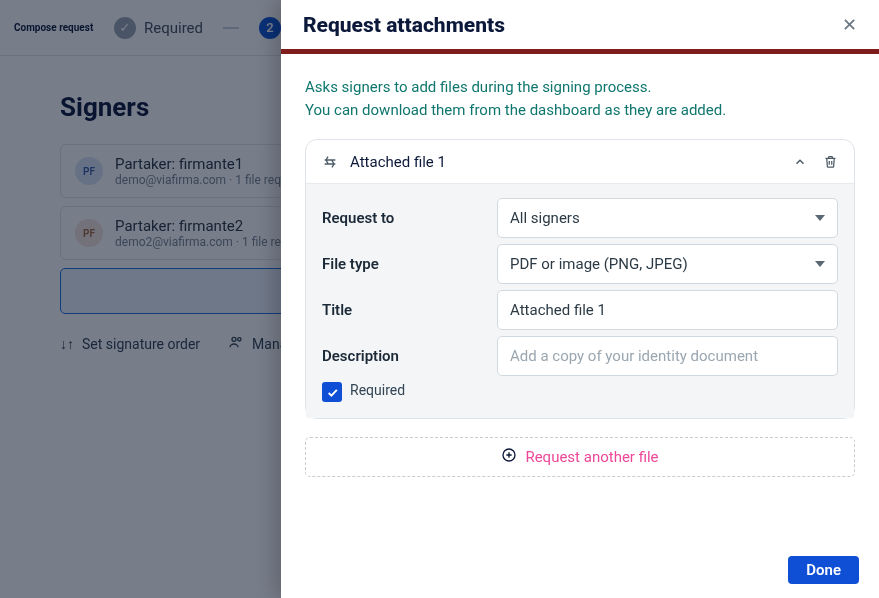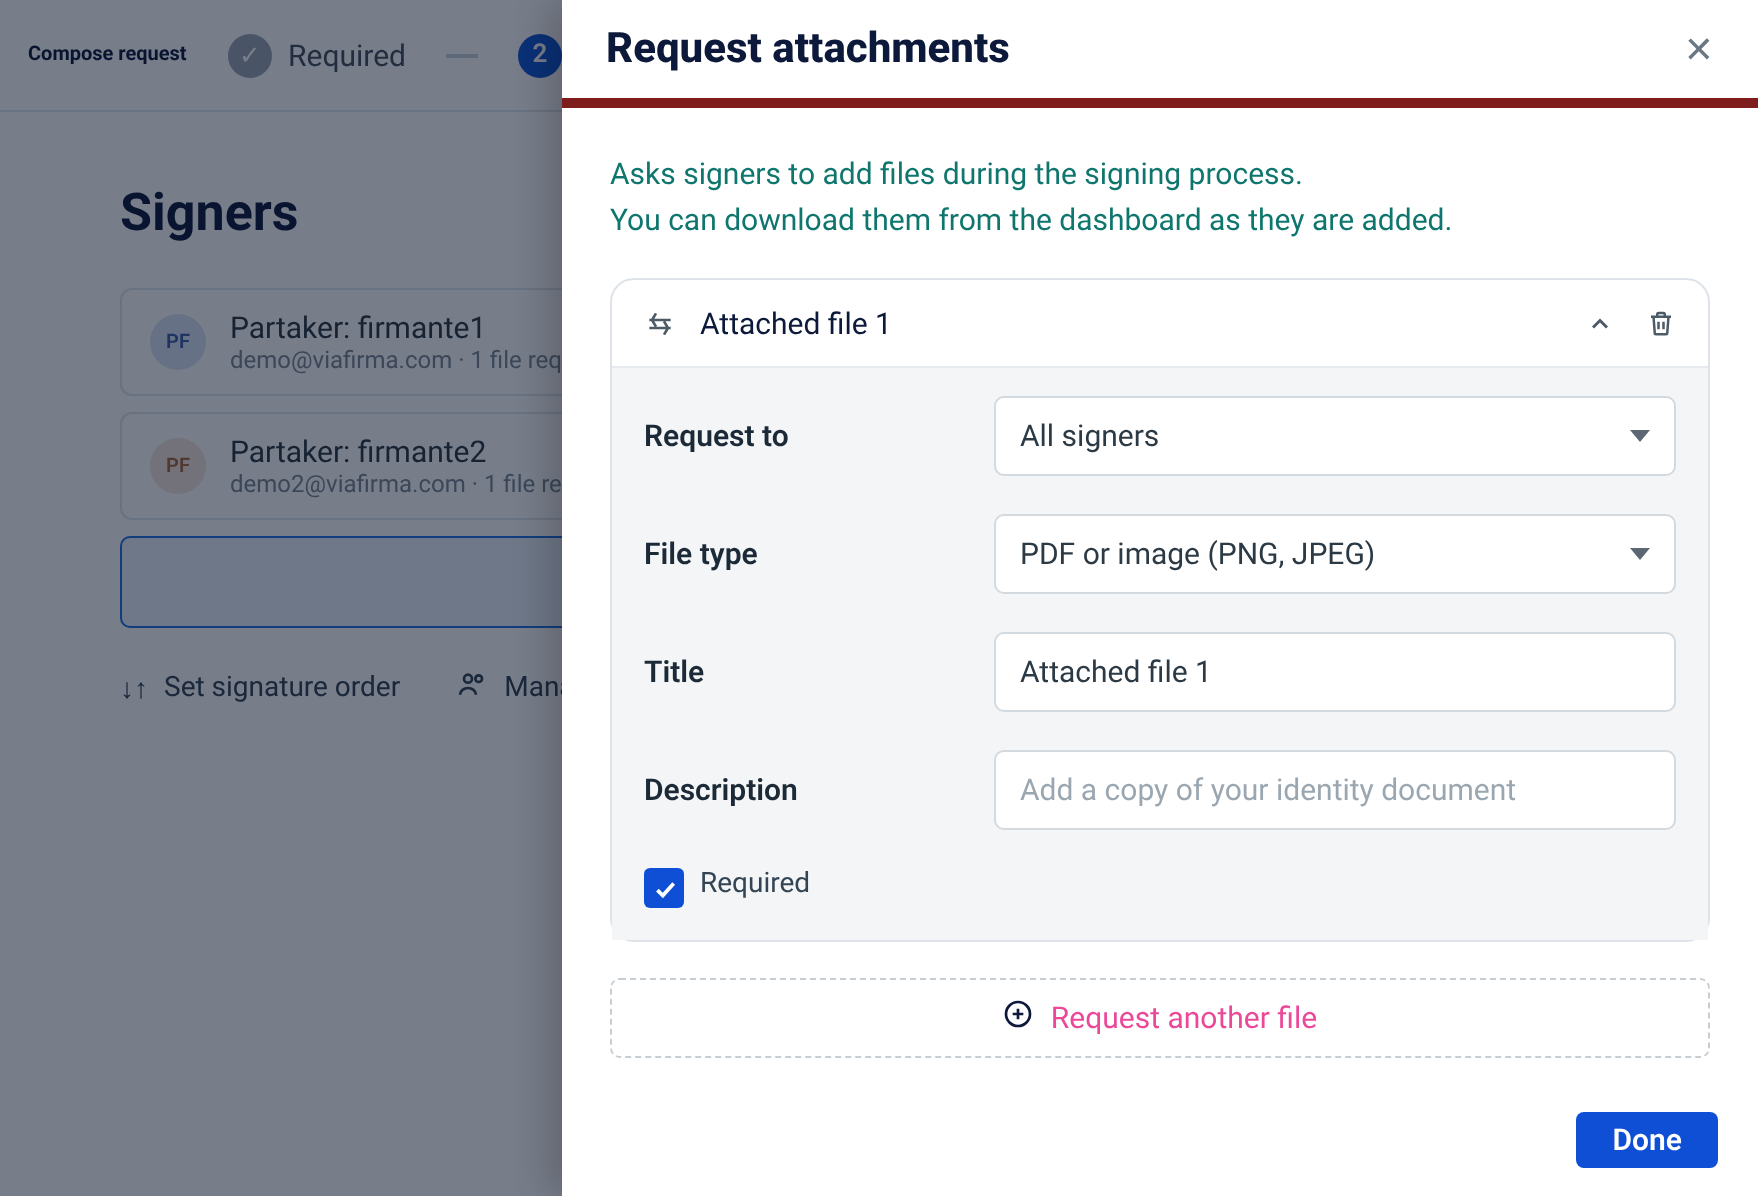--- a/index.html
+++ b/index.html
@@ -30,21 +30,21 @@
   .drawer-head{height:54px;border-bottom:5px solid #7f1d1d;display:flex;align-items:center;justify-content:space-between;padding:0 22px}
   .drawer-head h2{font-size:21px;font-weight:800;color:#0c193a}
   .close{color:#6b7884;cursor:pointer;font-size:18px}
   .drawer-body{flex:1;overflow:auto;padding:22px 24px 70px}
   .hint{color:#0f766e;font-size:15px;line-height:1.5;margin-bottom:18px}
   .filecard{border:1px solid #dde3e8;border-radius:12px;margin-bottom:18px}
   .filecard-head{height:44px;display:flex;align-items:center;padding:0 14px;gap:10px;color:#0c193a;font-size:15px;border-bottom:1px solid #e6eaee}
   .filecard-head .spacer{flex:1}
   .iconbtn{width:20px;height:20px;display:flex;align-items:center;justify-content:center;color:#4d5b67;cursor:pointer}
   .filecard-body{background:#f3f5f7;padding:14px 16px 16px}
-  .row{display:flex;align-items:center;margin-bottom:19px}
+  .row{display:flex;align-items:center;margin-bottom:6px}
   .row label{width:175px;font-size:15px;font-weight:600;color:#1c2a38}
   .select,.input{flex:1;height:40px;border:1px solid #d2dae0;border-radius:5px;background:#fff;padding:0 12px;display:flex;align-items:center;color:#2c3a45;font-size:15px;position:relative}
   .select .caret{position:absolute;right:12px;top:50%;transform:translateY(-50%);border-left:5px solid transparent;border-right:5px solid transparent;border-top:6px solid #5b6873}
   .input input{border:none;outline:none;width:100%;height:100%;font-size:15px;background:transparent;color:#2c3a45}
   .input input::placeholder{color:#9aa6b0}
   .chkrow{display:flex;gap:8px;margin-top:6px}
   .chk{width:20px;height:20px;border-radius:3px;background:#0f4fd6;display:flex;align-items:center;justify-content:center}
   .chk svg{stroke:#fff}
   .req-another{height:40px;border:1px dashed #c6cdd3;border-radius:5px;display:flex;align-items:center;justify-content:center;gap:8px;color:#ec4899;font-size:15px;cursor:pointer}
   .drawer-foot{position:absolute;bottom:0;right:0;left:0;padding:14px 20px;display:flex;justify-content:flex-end;background:#fff}

